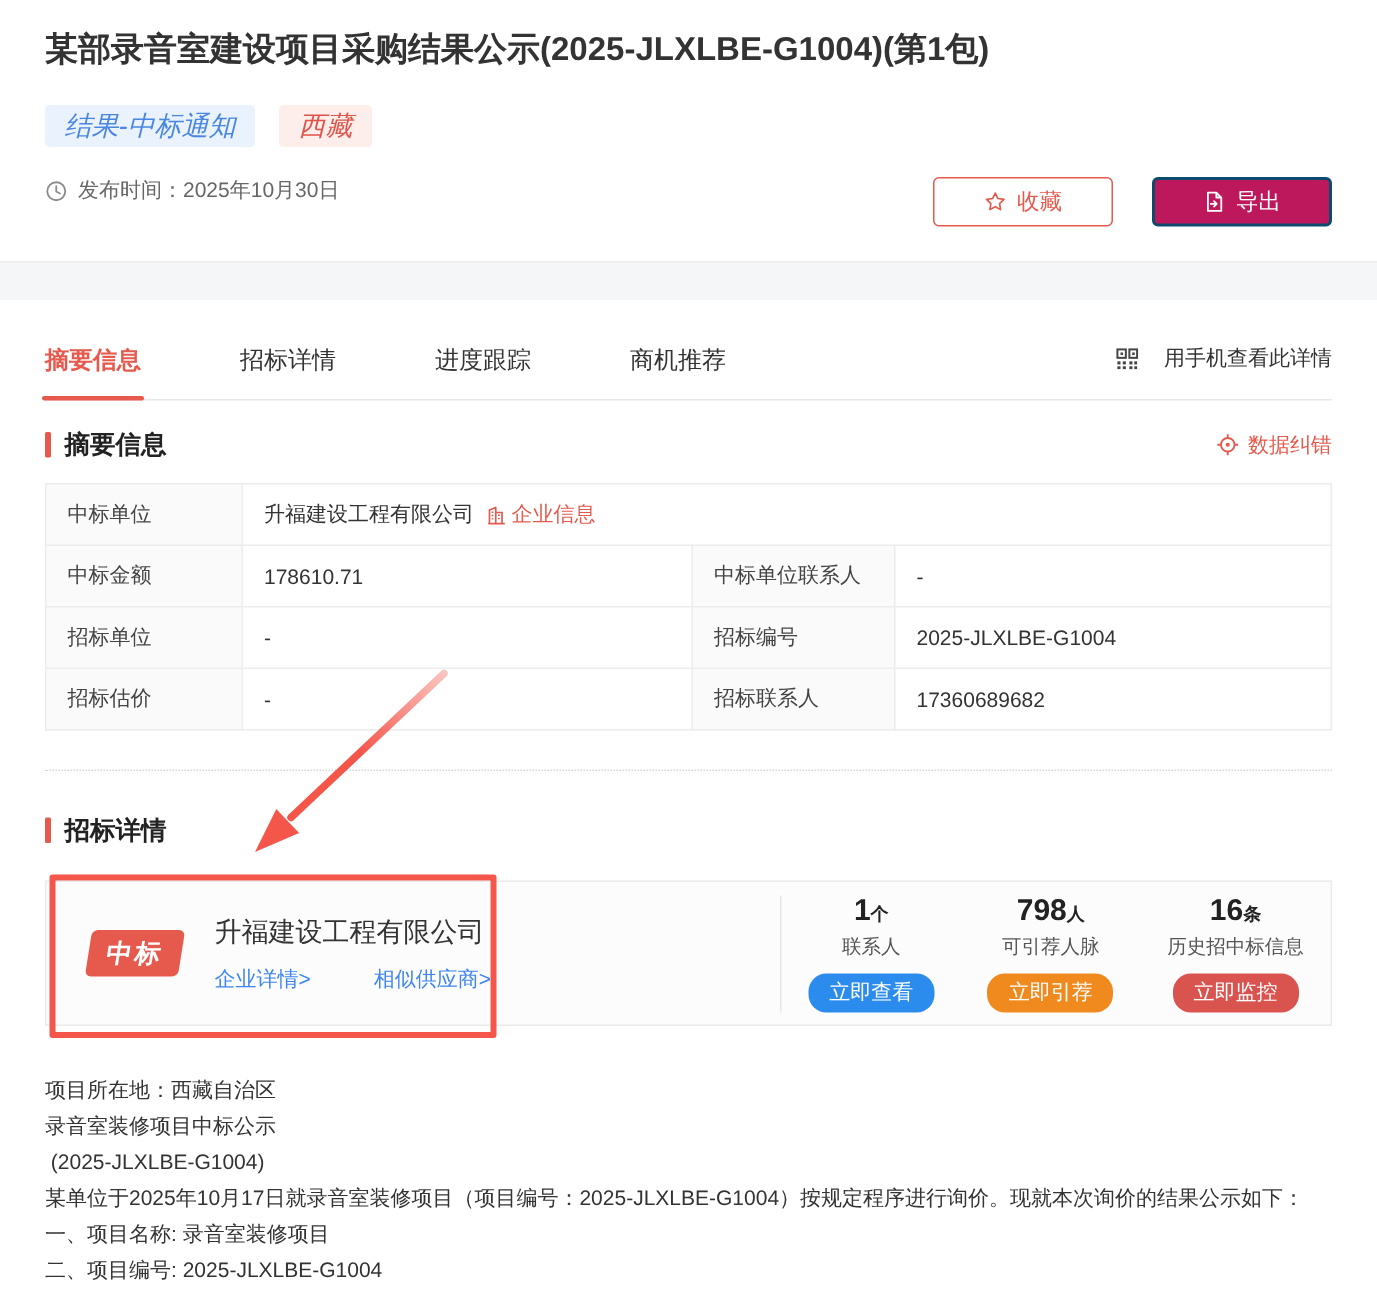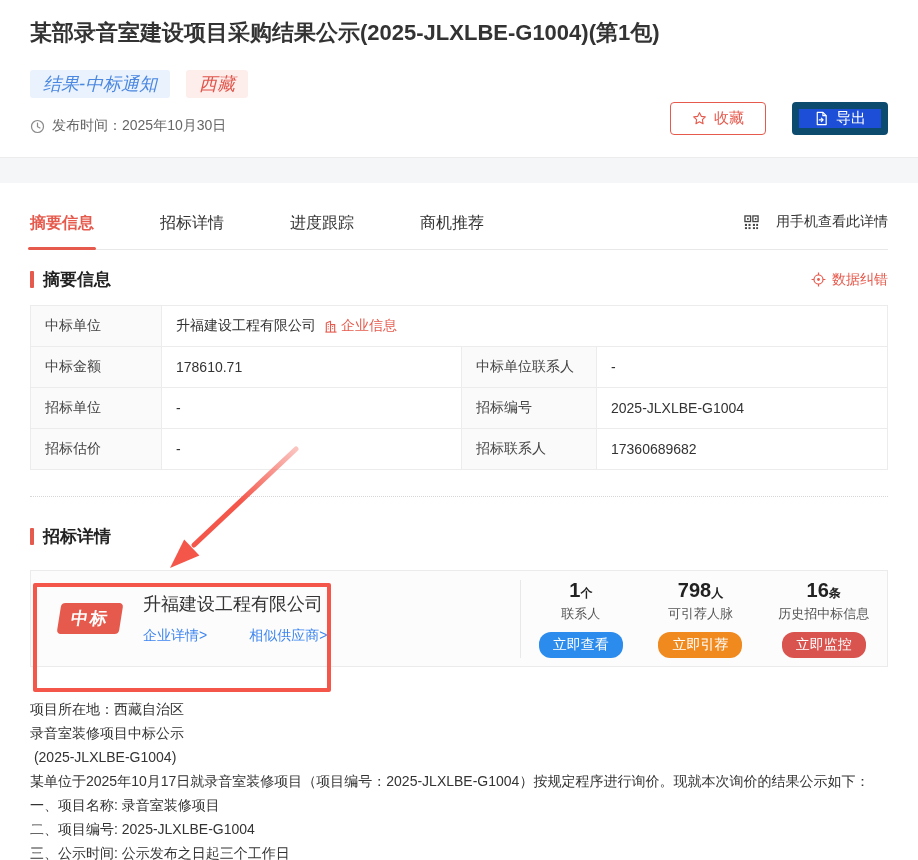--- a/index.html
+++ b/index.html
@@ -10,27 +10,27 @@
   }
   .page{position:relative;width:918px;height:860px;}
 
   
   .header{padding:14px 30px 0 30px;}
   .title{font-size:22px;font-weight:600;color:#333;line-height:30px;margin:0;padding-top:4px;}
   .tags{display:flex;gap:16px;margin-top:22px;}
   .tag{font-size:18px;padding:5px 13px;border-radius:3px;line-height:18px;font-style:italic;}
   .tag-blue{background:#eaf2fd;color:#4a87e0;}
   .tag-red{background:#fdeeec;color:#e0544a;}
-  .meta-row{display:flex;align-items:flex-end;margin-top:3px;height:34px;}
+  .meta-row{display:flex;align-items:flex-start;margin-top:20px;height:34px;}
   .publish{display:flex;align-items:center;gap:7px;font-size:14px;color:#666;}
   .btns{margin-left:auto;display:flex;gap:26px;}
-  .btn{display:flex;align-items:center;justify-content:center;gap:7px;width:96px;height:33px;
+  .btn{display:flex;align-items:center;justify-content:center;gap:7px;width:120px;height:33px;
        border-radius:4px;font-size:15px;cursor:pointer;box-sizing:border-box;}
   .btn-fav{background:#fff;border:1px solid #e65a4d;color:#e65a4d;}
-  .btn-exp{background:#1d4ed8;border:7px solid #0c4a6e;color:#fff;}
+  .btn-exp{background:#be185d;border:2px solid #0c4a6e;color:#fff;}
 
   .gray-band{margin-top:22px;height:25px;background:#f5f6f7;border-top:1px solid #ececec;}
 
   
   .main{padding:0 30px;}
   .tabs{display:flex;align-items:flex-start;border-bottom:1px solid #e8e8e8;margin-top:30px;}
   .tab{margin-right:66px;padding-bottom:15px;position:relative;font-size:16px;color:#333;cursor:pointer;}
   .tab.active{color:#e65a4d;font-weight:700;}
   .tab.active::after{content:"";position:absolute;left:-2px;right:-2px;bottom:-1px;height:3px;background:#e65a4d;border-radius:2px;}
   .tabs-right{margin-left:auto;display:flex;align-items:center;gap:17px;font-size:14px;color:#333;cursor:pointer;}

